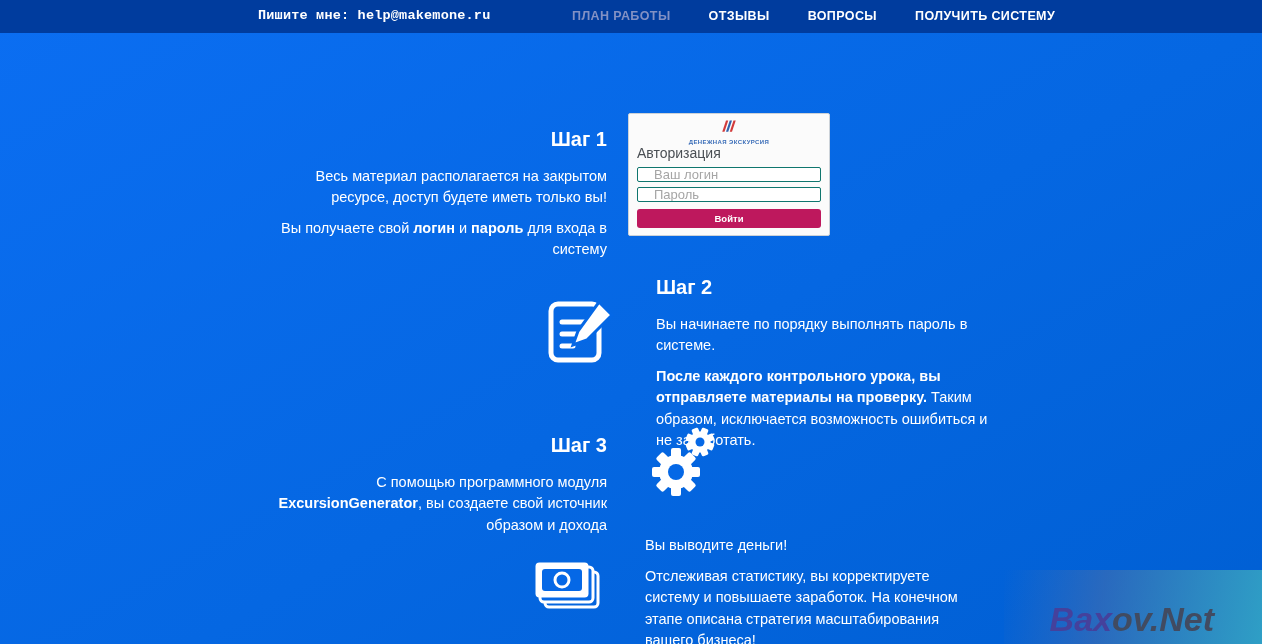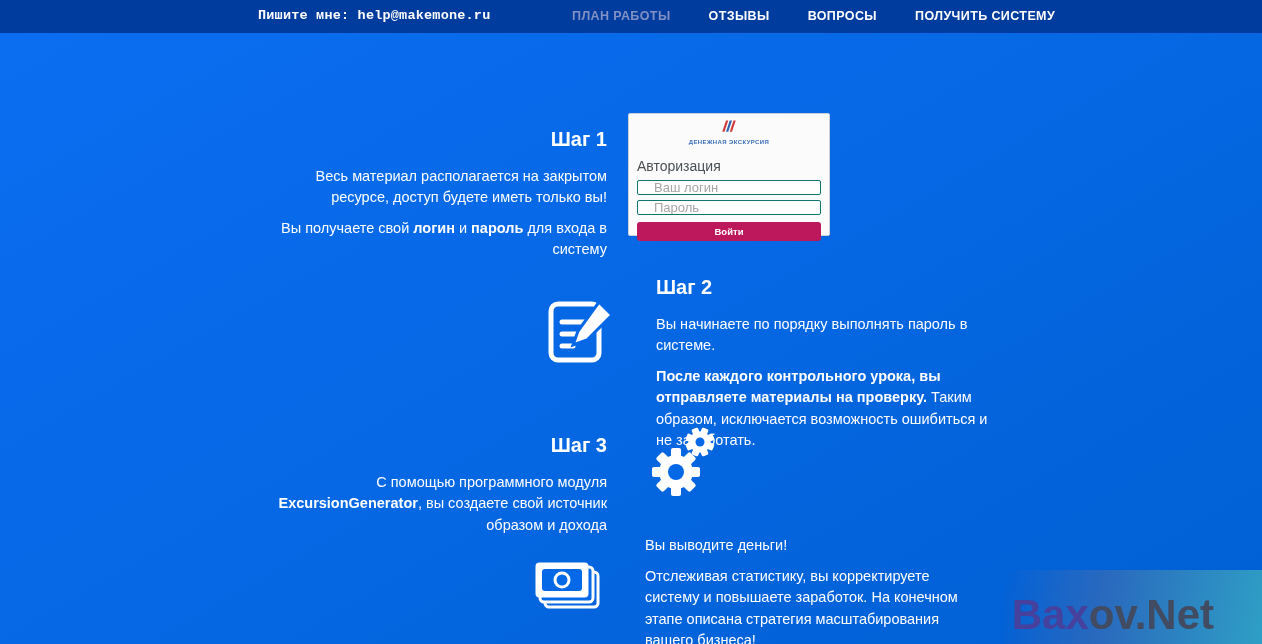--- a/index.html
+++ b/index.html
@@ -56,21 +56,21 @@
     background: #fbfbfb;
     border: 1px solid #ccd2d8;
     border-radius: 2px;
     padding: 5px 8px 6px;
   }
   .card-logo { text-align: center; }
   .brand {
     font-size: 6px; font-weight: bold; letter-spacing: 0.4px;
     color: #3a6db8; margin-top: 1px;
   }
-  .auth-title { font-size: 14px; color: #4a4f54; margin: 13px 0 6px; }
+  .auth-title { font-size: 14px; color: #4a4f54; margin: 0 0 6px; }
   .card input {
     display: block; width: 100%; height: 15px;
     margin-bottom: 5px; padding: 0 16px;
     font-size: 13px; color: #333;
     border: 1px solid #0f766e; border-radius: 2px;
     background: #fff; outline: none;
     font-family: "Liberation Sans", sans-serif;
   }
   .card input::placeholder { color: #a5a5a5; }
   .login-btn {
@@ -84,22 +84,23 @@
   .watermark {
     position: absolute; right: 0; bottom: 0;
     width: 258px; height: 74px;
     background: linear-gradient(100deg,
       rgba(90,110,150,0) 0%,
       rgba(90,115,160,0.45) 38%,
       rgba(55,170,195,0.85) 100%);
   }
   .watermark-text {
     position: absolute; right: 48px; bottom: 8px;
-    font-size: 42px; font-weight: bold; line-height: 1;
+    font-size: 34px; font-weight: bold; line-height: 1;
     white-space: nowrap;
+    font-style: italic;
   }
   .wm-1 { color: #45419c; }
   .wm-2 { color: #414b61; }
 </style>
 </head>
 <body>
 
 <div class="topbar">
   <span class="email">Пишите мне: help@makemone.ru</span>
   <div class="nav">

